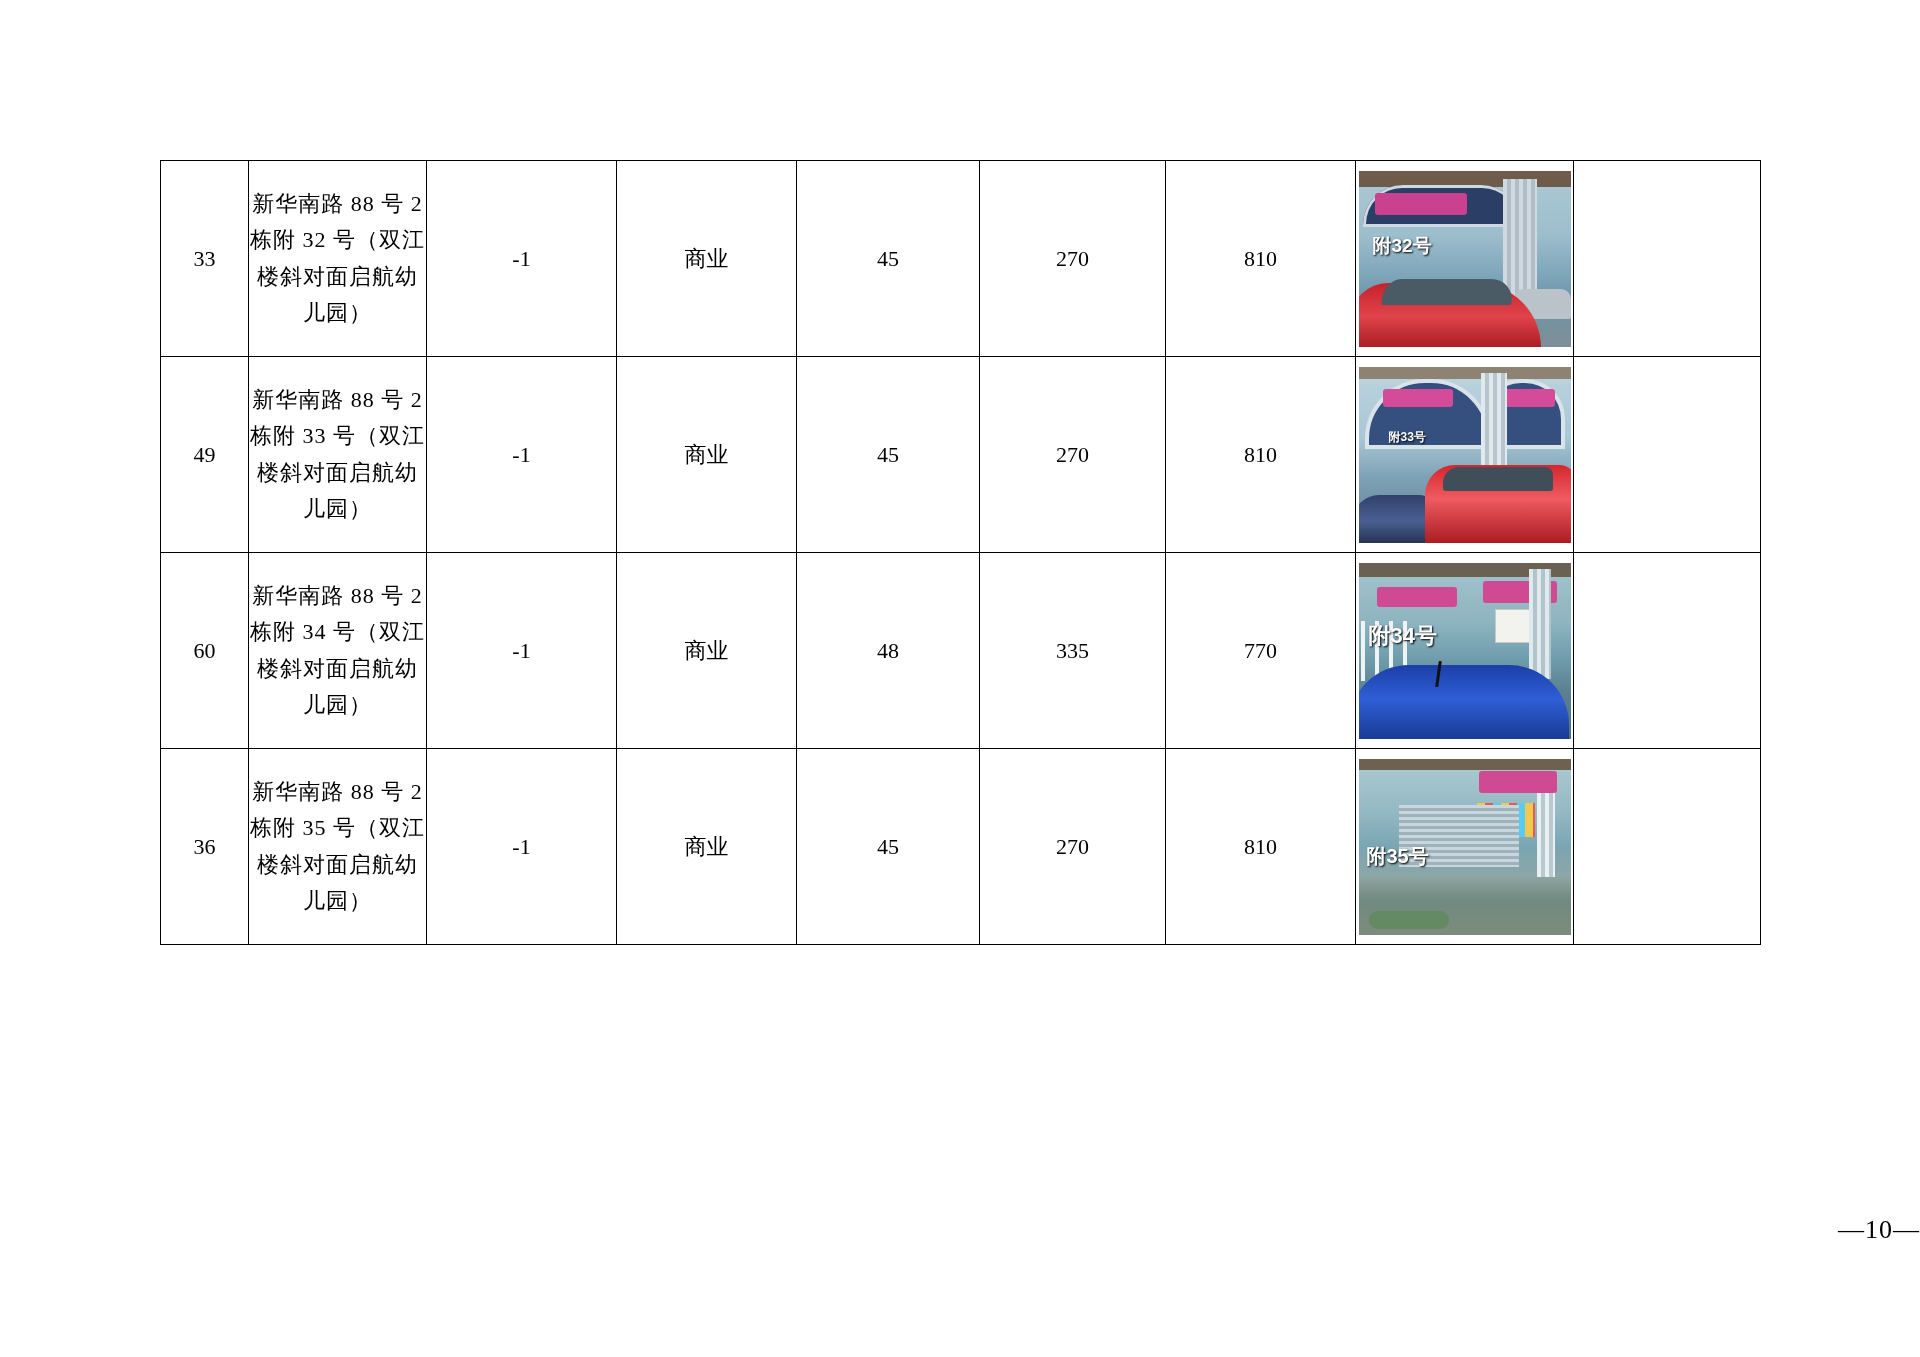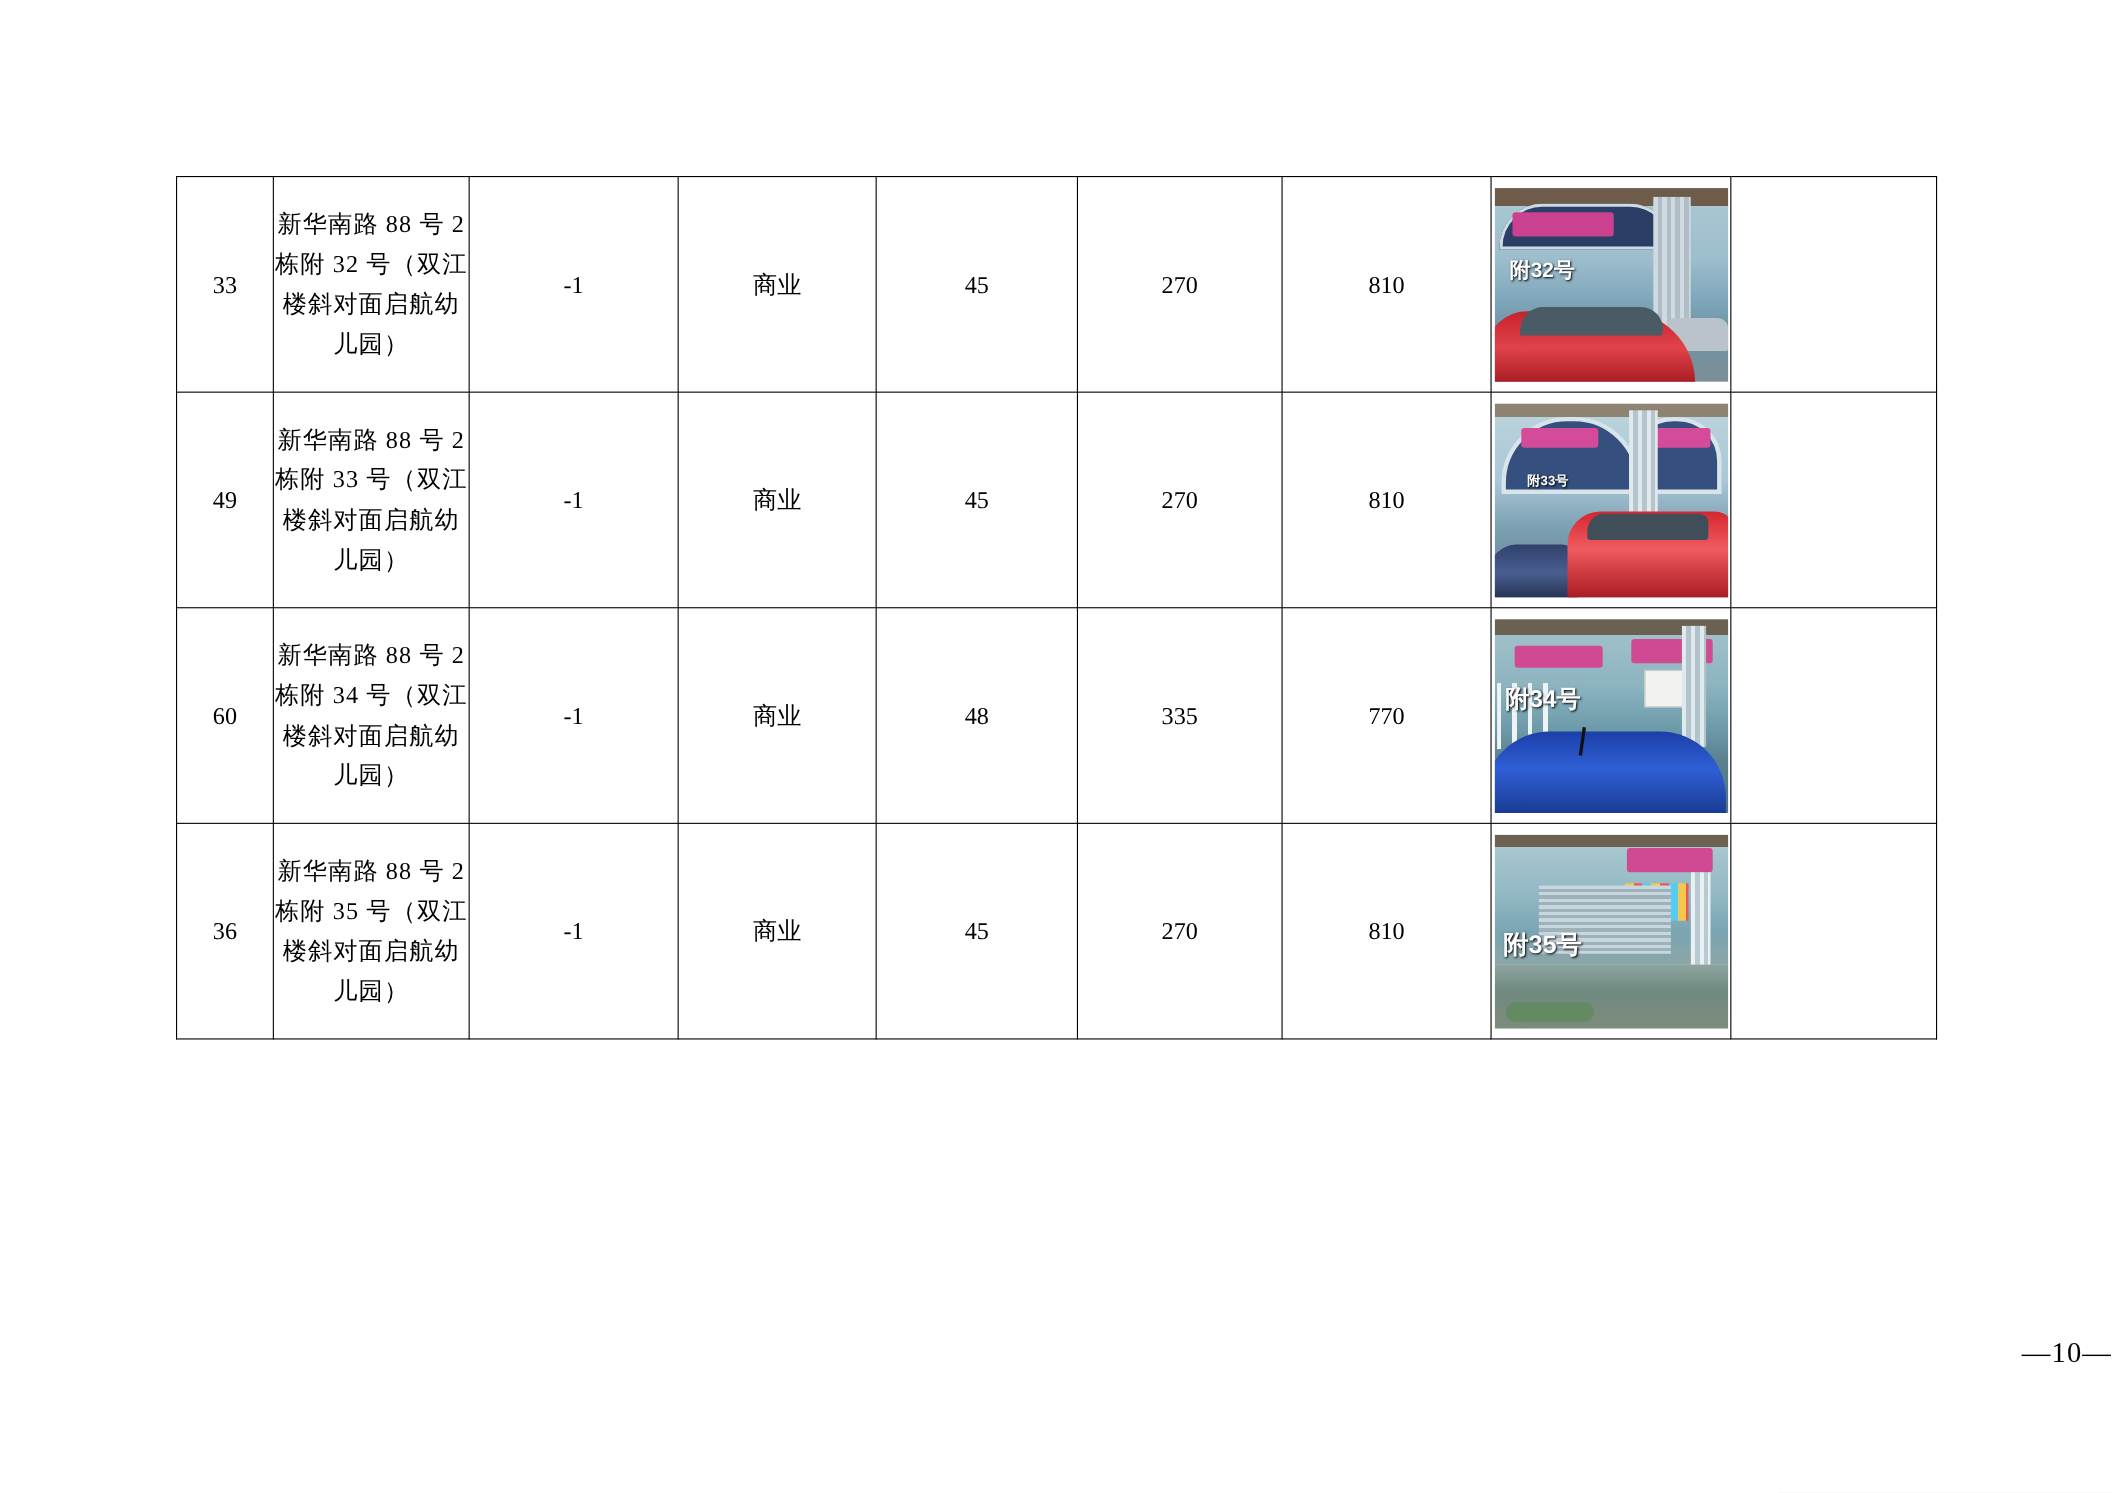--- a/index.html
+++ b/index.html
@@ -240,21 +240,21 @@
     background: repeating-linear-gradient(180deg,#c7d7dd 0 3px,#9db2bb 3px 6px);
   }
   .ph4 .door {
     position: absolute; right: 16px; top: 34px;
     width: 18px; height: 86px;
     background: repeating-linear-gradient(90deg,#e8f0f3 0 4px,#b9c9d0 4px 8px);
   }
   .ph4 .label {
     position: absolute; left: 8px; top: 84px;
     font-family: "Liberation Sans", sans-serif;
-    font-size: 23px; color: #ffffff; font-weight: bold;
+    font-size: 20px; color: #ffffff; font-weight: bold;
     text-shadow: 1px 1px 2px #000;
   }
   .ph4 .ground {
     position: absolute; left: 0; bottom: 0; width: 100%; height: 58px;
     background: linear-gradient(#8fa49f 0%, #6f8a80 40%, #7d8c7c 100%);
   }
   .ph4 .curb {
     position: absolute; left: 0; bottom: 44px; width: 100%; height: 14px;
     background: linear-gradient(#c3ccc8, #9aa7a2);
   }

